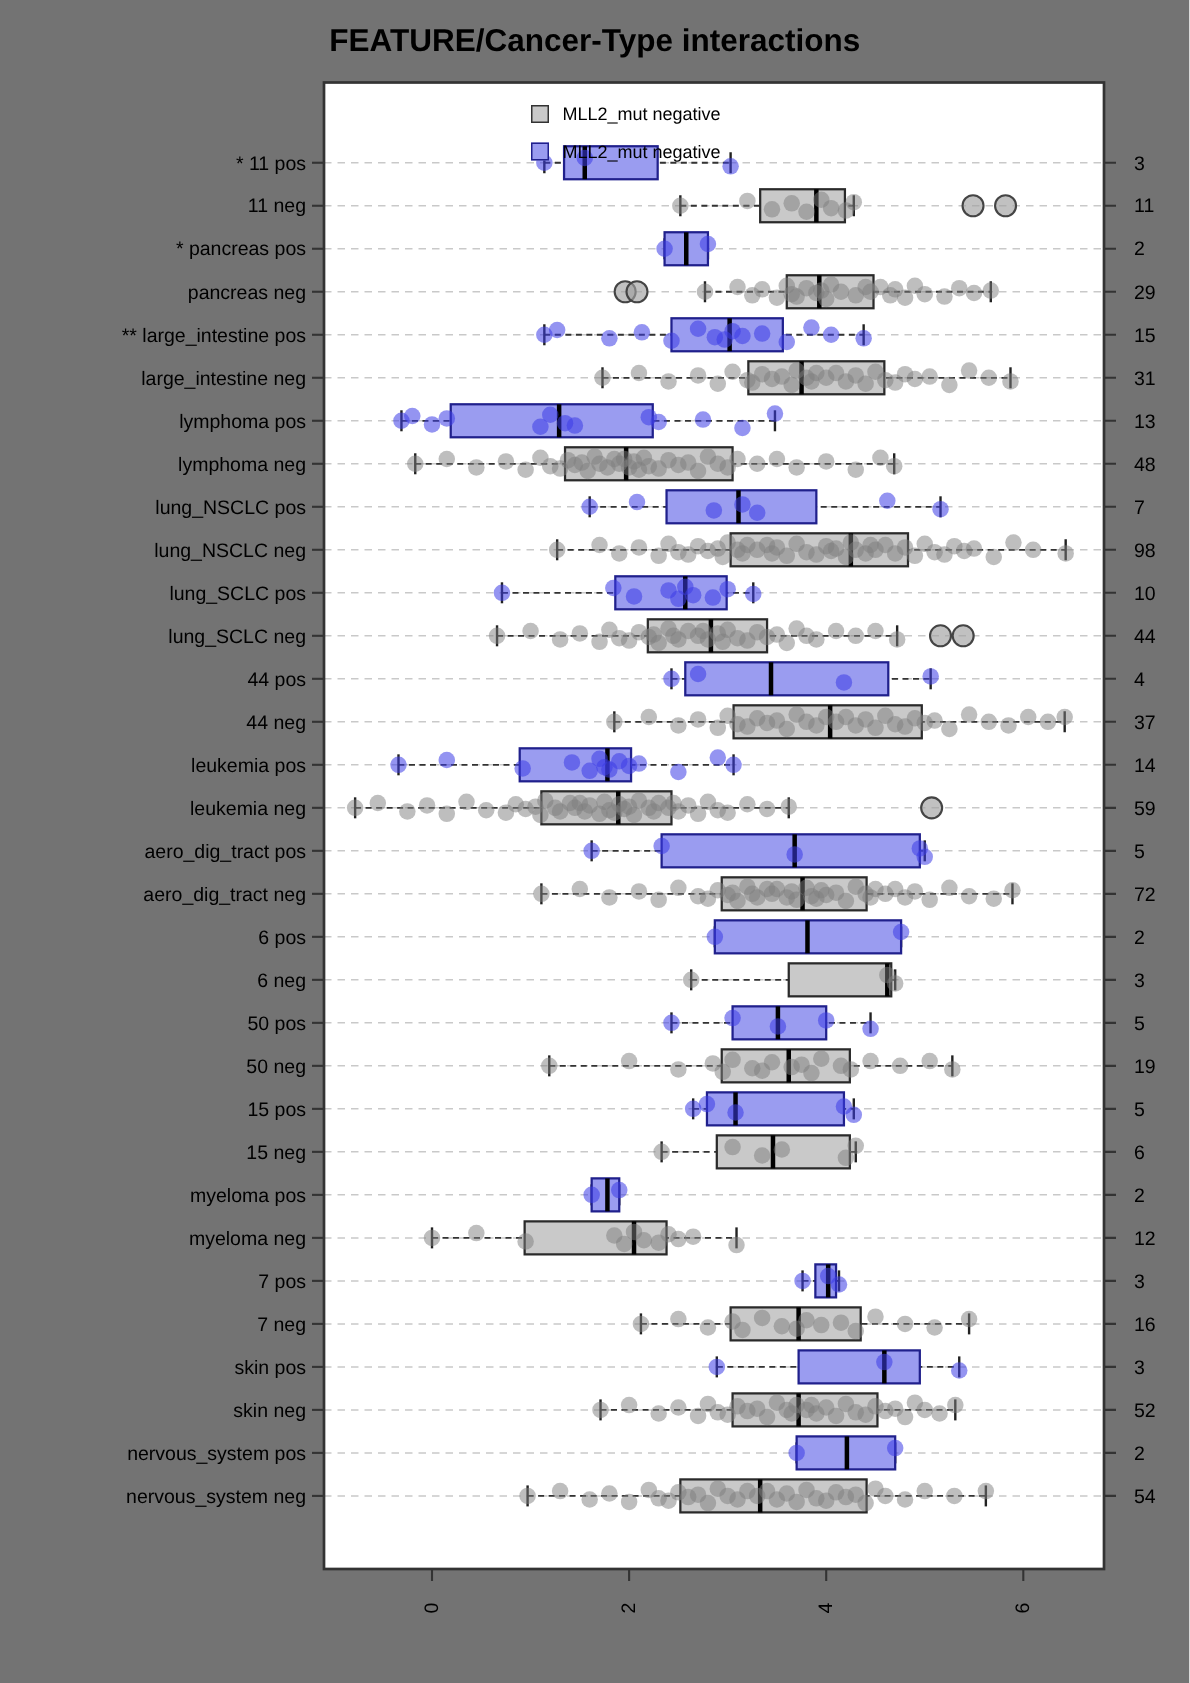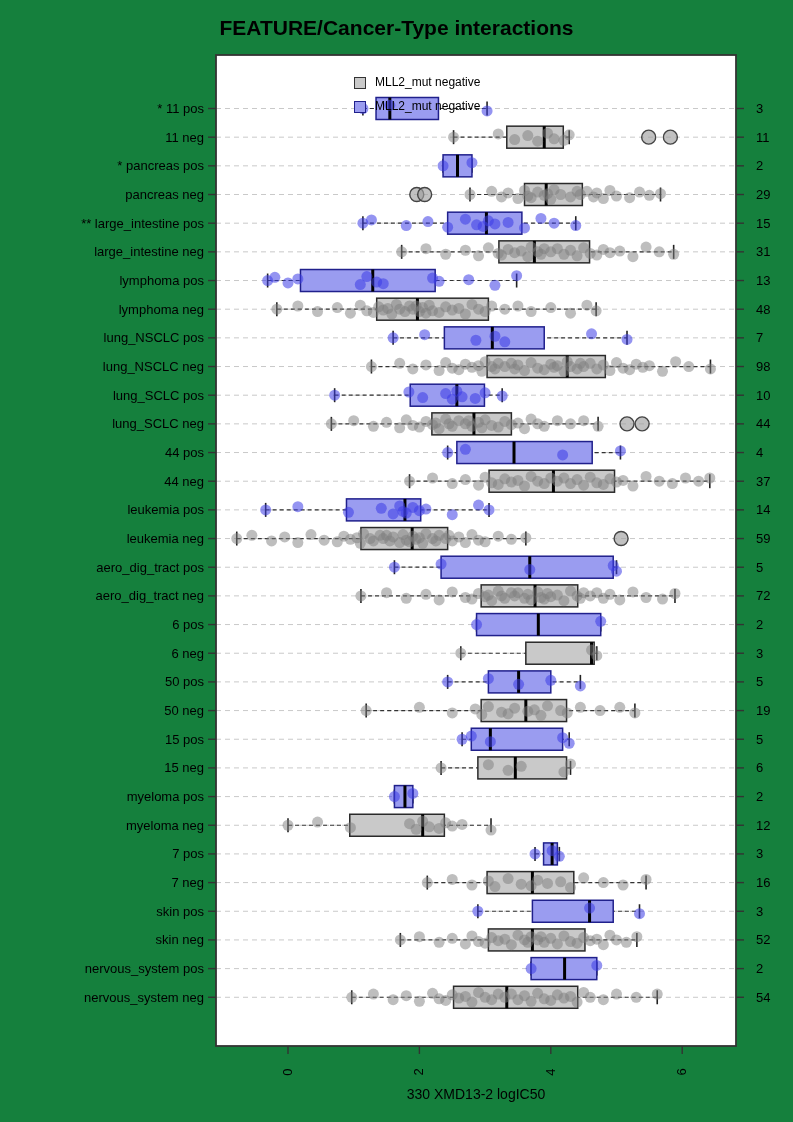--- a/index.html
+++ b/index.html
@@ -1,25 +1,25 @@
 <!DOCTYPE html>
 <html><head>
 <meta charset="utf-8">
 <style>
   html,body{margin:0;padding:0;background:#ffffff;}
-  #page{position:relative;width:793px;height:1122px;background:#15803d;
+  #page{position:relative;width:793px;height:1122px;background:#737373;
         font-family:"Liberation Sans","DejaVu Sans",sans-serif;overflow:hidden;}
   #chart-title{position:absolute;top:16px;left:0;width:793px;text-align:center;
         font-size:21px;font-weight:bold;color:#000;letter-spacing:0px;}
   #x-axis-title{position:absolute;top:1086px;left:216px;width:520px;text-align:center;
         font-size:14px;color:#000;}
   #sig-legend{position:absolute;left:234px;top:64px;font-size:12px;color:#000;}
   #sig-legend div{height:24.5px;line-height:18px;}
   #group-legend{position:absolute;left:354px;top:64px;font-size:12px;color:#000;}
-  #group-legend .row{height:24.5px;line-height:14px;display:flex;align-items:flex-end;}
+  #group-legend .row{height:24.5px;line-height:14px;display:flex;align-items:center;}
   #group-legend .swatch{display:inline-block;width:12px;height:12px;margin-right:9px;
         border:1.5px solid #333;box-sizing:border-box;}
   svg text{font-family:"Liberation Sans","DejaVu Sans",sans-serif;}
 </style>
 </head>
 <body>
 
 <div id="page">
   <div id="chart-title">FEATURE/Cancer-Type interactions</div>
 
@@ -891,14 +891,13 @@
     <div class="row">
       <span class="swatch" id="swatch-neg" style="background: rgb(201, 201, 201);"></span>
       <span>MLL2_mut negative</span>
     </div>
     <div class="row">
       <span class="swatch" id="swatch-pos" style="background: rgb(154, 156, 240); border-color: rgb(32, 32, 140);"></span>
       <span>MLL2_mut negative</span>
     </div>
   </div>
 
-  <div id="x-axis-title">330 XMD13-2 logIC50</div>
 </div>
 
 </body></html>

